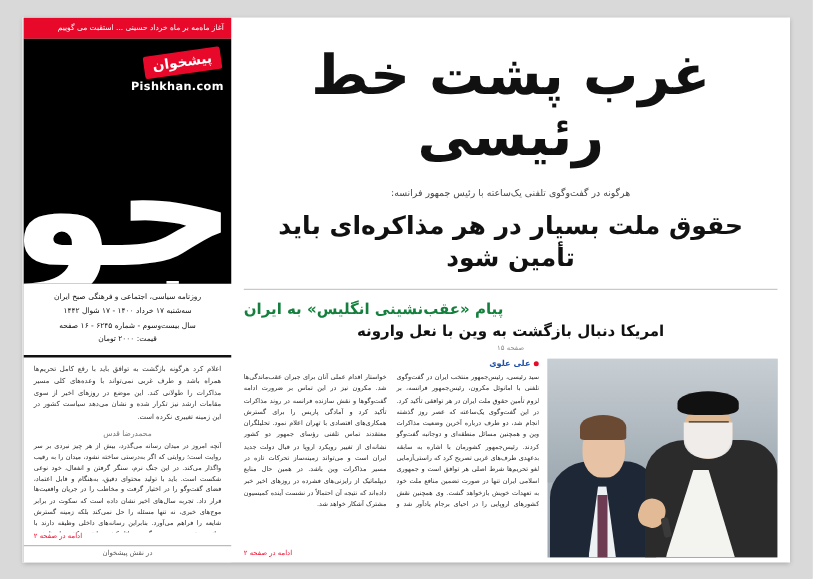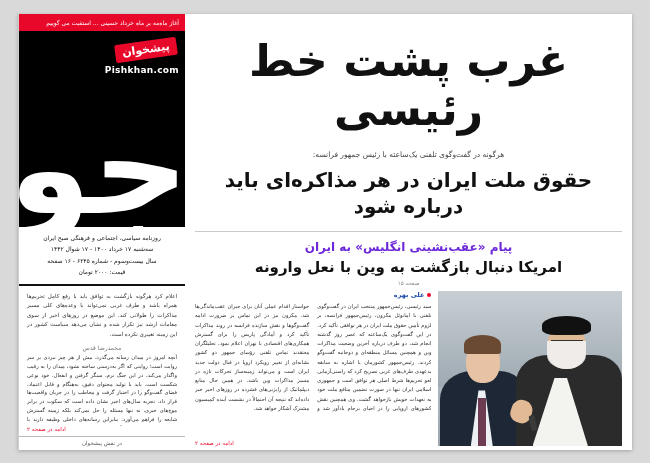--- a/index.html
+++ b/index.html
@@ -170,29 +170,29 @@
   .subhead {
     text-align: center;
     font-size: 20px;
     font-weight: bold;
     color: #111;
     line-height: 1.3;
     padding: 2px 0 10px 0;
   }
   .hr-thin { border-top: 1px solid #c9c9c9; margin: 2px 0 6px 0; }
   .second-kicker {
-    text-align: center;
+    text-align: left;
     font-size: 12px;
     font-weight: bold;
-    color: #6d28d9;
+    color: #15803d;
     padding: 2px 0 3px 0;
   }
   .second-head {
     text-align: center;
-    font-size: 15px;
+    font-size: 12px;
     font-weight: bold;
     color: #111;
     line-height: 1.3;
     padding: 1px 0 2px 0;
   }
   .page-ref {
     text-align: center;
     font-size: 5.5px;
     color: #888;
     padding: 1px 0 5px 0;
@@ -370,33 +370,33 @@
       <div class="col-body">آنچه امروز در میدان رسانه می‌گذرد، بیش از هر چیز نبردی بر سر روایت است؛ روایتی که اگر به‌درستی ساخته نشود، میدان را به رقیب واگذار می‌کند. در این جنگ نرم، سنگر گرفتن و انفعال، خود نوعی شکست است. باید با تولید محتوای دقیق، به‌هنگام و قابل اعتماد، فضای گفت‌وگو را در اختیار گرفت و مخاطب را در جریان واقعیت‌ها قرار داد. تجربه سال‌های اخیر نشان داده است که سکوت در برابر موج‌های خبری، نه تنها مسئله را حل نمی‌کند بلکه زمینه گسترش شایعه را فراهم می‌آورد. بنابراین رسانه‌های داخلی وظیفه دارند با زبانی روشن و بدون پیچیدگی، مسائل کشور را تبیین کنند و از ظرفیت نخبگان برای روشنگری بهره گیرند. در غیر این صورت، فرصت‌ها یکی پس از دیگری از دست خواهد رفت و هزینه بازسازی اعتماد عمومی بسیار سنگین‌تر از امروز خواهد بود.</div>
       <div class="col-more">ادامه در صفحه ۲</div>
       <div class="col-footer">در نقش پیشخوان</div>
     </div>
 
     <div class="main">
 
       <div class="main-title">غرب پشت خط رئیسی</div>
 
       <div class="kicker">هرگونه در گفت‌وگوی تلفنی یک‌ساعته با رئیس جمهور فرانسه:</div>
-      <div class="subhead">حقوق ملت ایران در هر مذاکره‌ای باید درباره شود</div>
+      <div class="subhead">حقوق ملت بسیار در هر مذاکره‌ای باید تأمین شود</div>
 
       <div class="hr-thin"></div>
 
       <div class="second-kicker">پیام «عقب‌نشینی انگلیس» به ایران</div>
       <div class="second-head">امریکا دنبال بازگشت به وین با نعل وارونه</div>
       <div class="page-ref">صفحه ۱۵</div>
 
       <div class="lower">
 
         <div class="lower-text">
           <div class="lt-author">
-            <span class="dot"></span><span>علی بهره</span>
+            <span class="dot"></span><span>علی علوی</span>
           </div>
           <div class="lt-body">سید رئیسی، رئیس‌جمهور منتخب ایران در گفت‌وگوی تلفنی با امانوئل مکرون، رئیس‌جمهور فرانسه، بر لزوم تأمین حقوق ملت ایران در هر توافقی تأکید کرد. در این گفت‌وگوی یک‌ساعته که عصر روز گذشته انجام شد، دو طرف درباره آخرین وضعیت مذاکرات وین و همچنین مسائل منطقه‌ای و دوجانبه گفت‌وگو کردند. رئیس‌جمهور کشورمان با اشاره به سابقه بدعهدی طرف‌های غربی تصریح کرد که راستی‌آزمایی لغو تحریم‌ها شرط اصلی هر توافق است و جمهوری اسلامی ایران تنها در صورت تضمین منافع ملت خود به تعهدات خویش بازخواهد گشت. وی همچنین نقش کشورهای اروپایی را در احیای برجام یادآور شد و خواستار اقدام عملی آنان برای جبران عقب‌ماندگی‌ها شد. مکرون نیز در این تماس بر ضرورت ادامه گفت‌وگوها و نقش سازنده فرانسه در روند مذاکرات تأکید کرد و آمادگی پاریس را برای گسترش همکاری‌های اقتصادی با تهران اعلام نمود. تحلیلگران معتقدند تماس تلفنی رؤسای جمهور دو کشور نشانه‌ای از تغییر رویکرد اروپا در قبال دولت جدید ایران است و می‌تواند زمینه‌ساز تحرکات تازه در مسیر مذاکرات وین باشد. در همین حال منابع دیپلماتیک از رایزنی‌های فشرده در روزهای اخیر خبر داده‌اند که نتیجه آن احتمالاً در نشست آینده کمیسیون مشترک آشکار خواهد شد.</div>
           <div class="lt-more">ادامه در صفحه ۲</div>
         </div>
 
         <div class="photo">
           <div class="sky"></div>
           <div class="wall"></div>
 
           <div class="figL">

